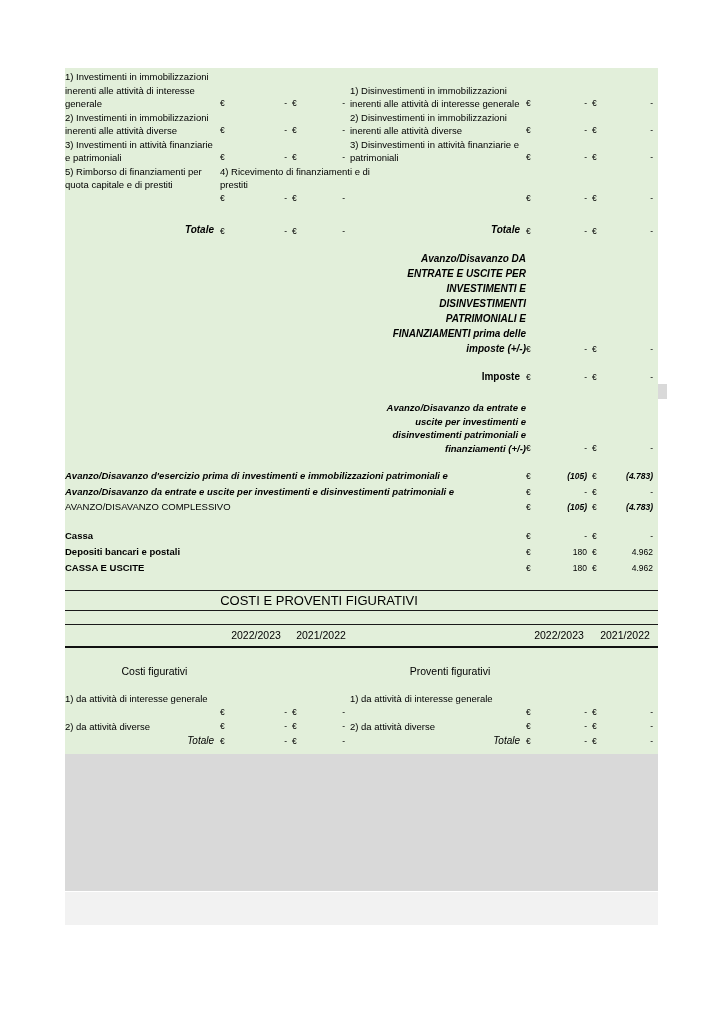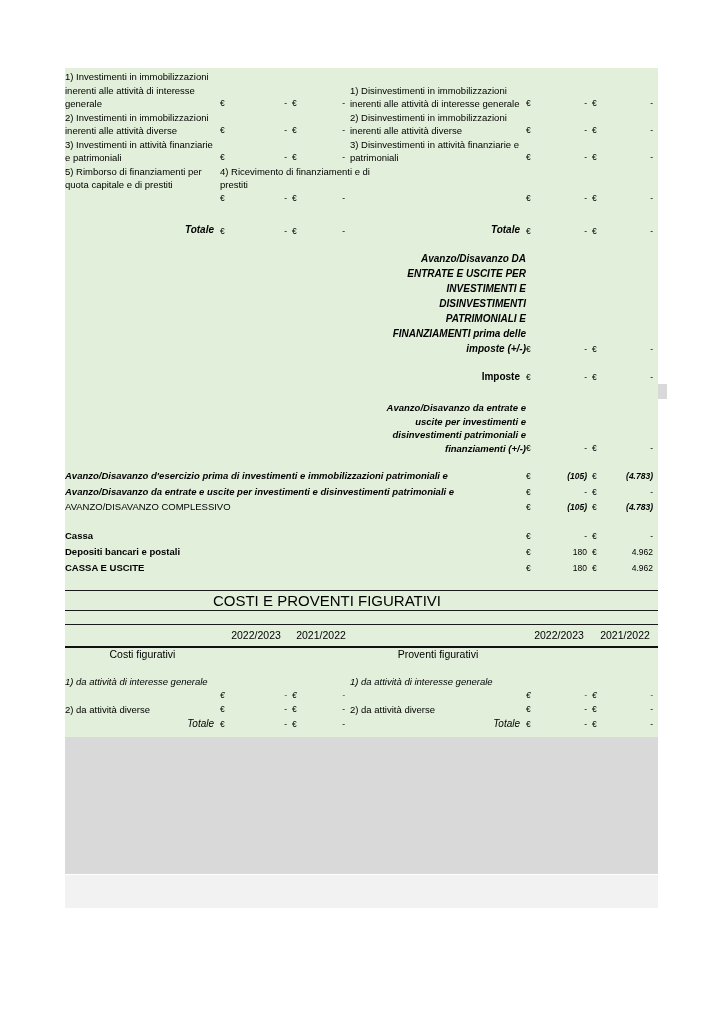--- a/index.html
+++ b/index.html
@@ -30,32 +30,32 @@
   .sum2-lab{width:155px;margin-left:21px;text-align:right;font-weight:bold;font-style:italic;
            font-size:9.5px;line-height:13.5px;}
   .imposte-lab{width:176px;text-align:right;font-weight:bold;font-size:10px;line-height:15px;
            padding-right:6px;box-sizing:border-box;}
   .full-lab{width:461px;font-size:9.5px;line-height:15.5px;}
   .bi{font-weight:bold;font-style:italic;}
   .b{font-weight:normal;}
   .cash-lab{width:461px;font-weight:bold;font-size:9.5px;line-height:16px;}
   .hline{height:0;border-top:1.5px solid #1a1a1a;}
   .hline.thick{border-top:2.5px solid #111;}
-  .fig-heading{width:500px;text-align:center;font-size:15px;line-height:16px;padding:2px 12px 1px;}
+  .fig-heading{width:500px;text-align:center;font-size:13px;line-height:16px;padding:2px 4px 1px;}
   .spacer-band{height:13px;}
   .yrow{display:flex;align-items:center;height:21px;}
   .ysp-l{width:155px;flex:none;}
   .ysp-r{width:176px;flex:none;}
   .year{font-size:10.5px;text-align:center;line-height:14.5px;}
   .y1{width:72px;}.y2{width:58px;}.y3{width:66px;}.y4{width:66px;}
-  .titles{display:flex;margin-top:0;height:14px;}
+  .titles{display:flex;margin-top:17px;height:14px;padding-left:12px;}
   .title-l{width:155px;text-align:center;font-size:10.5px;flex:none;}
   .title-gap{width:130px;flex:none;}
   .title-r{width:176px;text-align:center;font-size:10.5px;flex:none;}
-  .itemrow{display:flex;align-items:center;min-height:28px;font-style:italic;}
+  .itemrow{display:flex;align-items:center;min-height:28px;}
   .itemrow .toplab{align-self:flex-start;}
   .nowrap{white-space:nowrap;}
   .fig-tot{font-style:italic;font-size:10px;line-height:15px;text-align:right;
            padding-right:6px;box-sizing:border-box;}
   .mt17{margin-top:17px;}.mt16{margin-top:13px;}.mt14{margin-top:14px;}
   .mt13{margin-top:13px;}
 </style>
 </head>
 <body>
 

